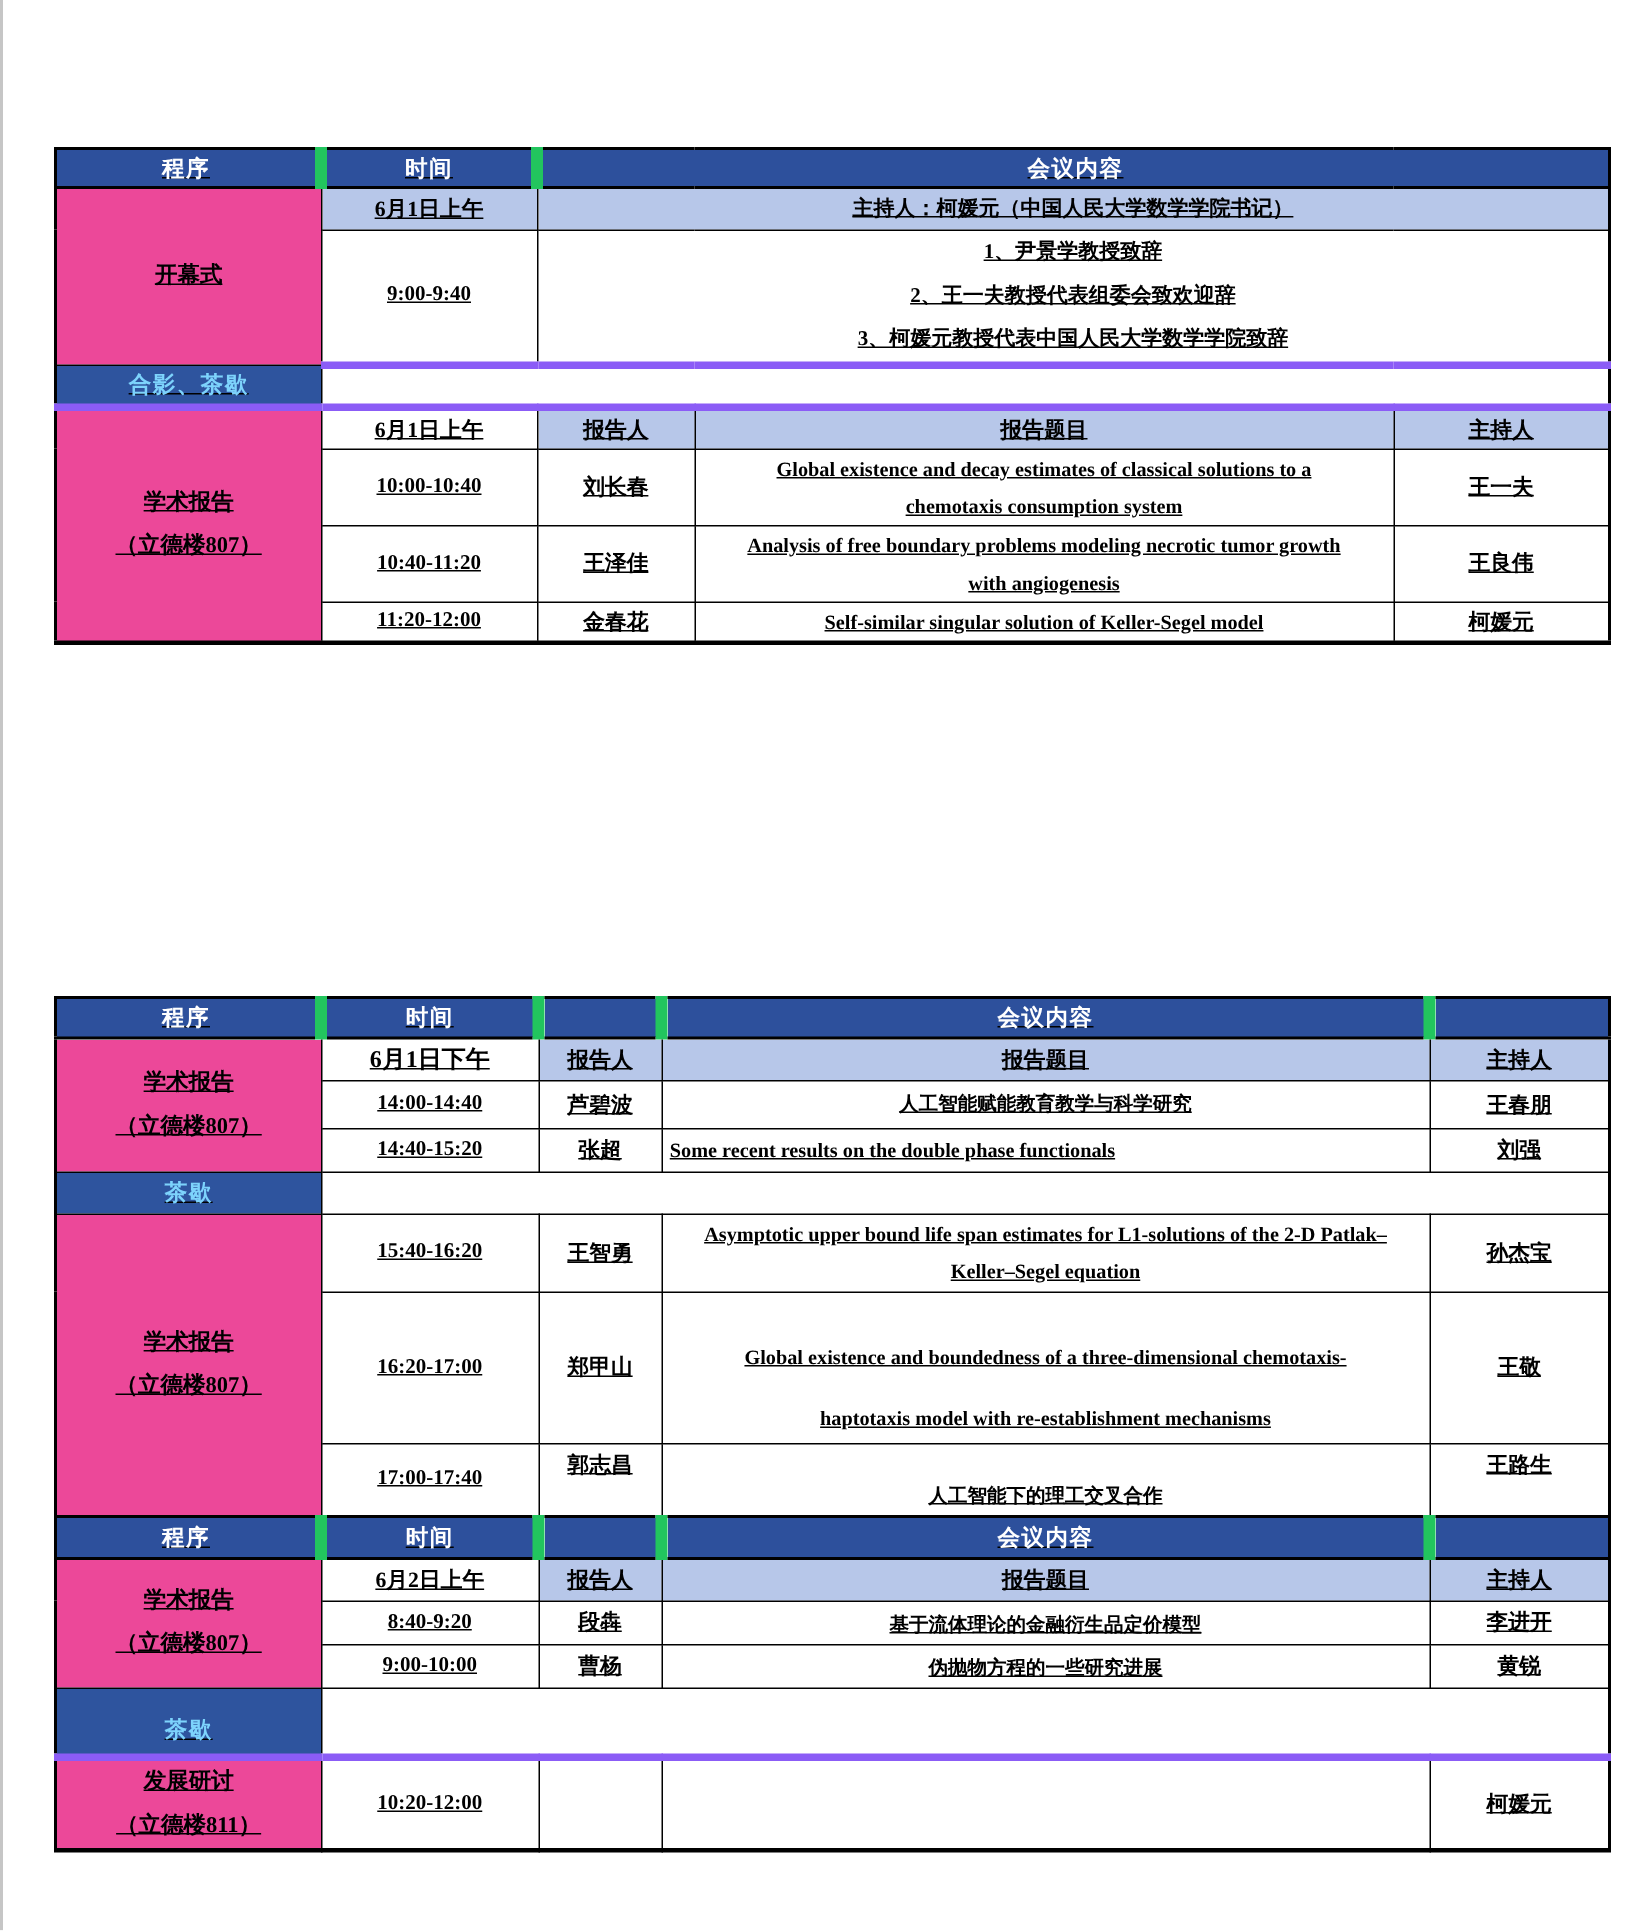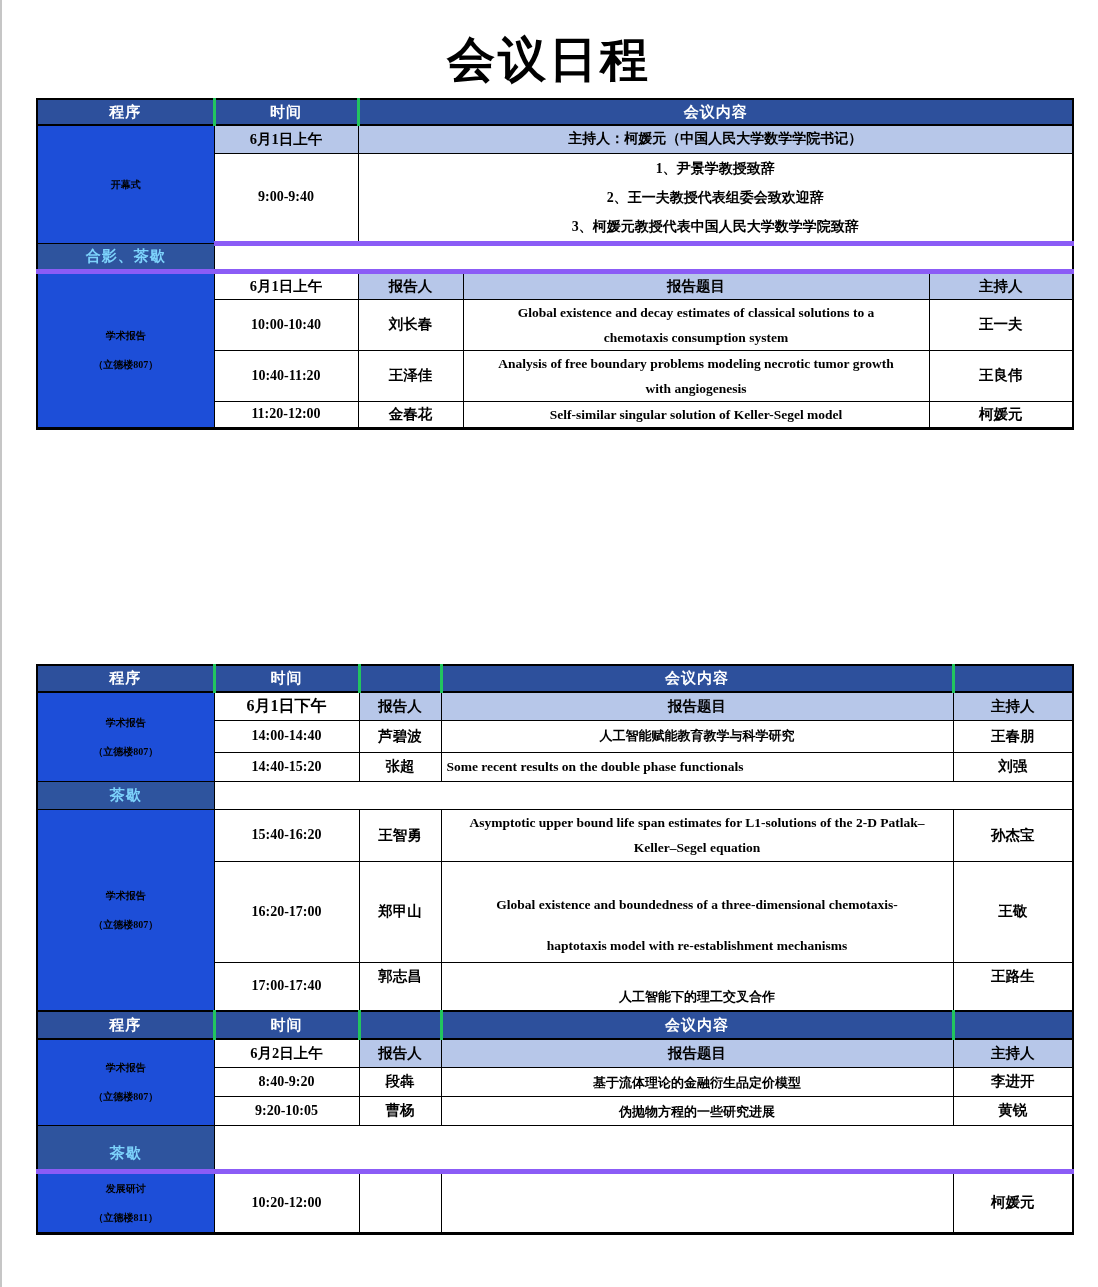--- a/index.html
+++ b/index.html
@@ -12,54 +12,53 @@
     position:relative;width:1098px;height:1287px;background:#ffffff;
     font-family:"Liberation Serif","DejaVu Serif",serif;overflow:hidden;
   }
   .page-edge{position:absolute;left:0;top:0;width:2px;height:100%;background:#c6c6c6;}
   .page-title{
     position:absolute;top:28px;left:0;width:100%;text-align:center;
     font-size:48px;font-weight:bold;letter-spacing:3px;color:#000;
   }
   table{
     position:absolute;border-collapse:collapse;table-layout:fixed;
-    background:#fff;border:2px solid #000;border-bottom:3px solid #000;
+    background:#fff;border:2px solid #000;border-bottom:3px solid #000;text-decoration:underline;
   }
   #t1{left:36px;top:98px;width:1036px;}
   #t2{left:36px;top:664px;width:1036px;}
   td,th{
     border:1.5px solid #000;font-weight:bold;text-align:center;
     vertical-align:middle;padding:0 2px;overflow:hidden;color:#000;
   }
   .hrow th{
     background:var(--header-bg);color:#fff;font-size:15px;
     border-top:2px solid #000;border-bottom:2px solid #000;letter-spacing:1px;
   }
-  .hrow th + th{border-left:3px solid #22c55e;}
+  .hrow th + th{border-left:8px solid #22c55e;}
   .lb{background:var(--subheader-bg);font-size:14.5px;}
   .band{background:var(--band-bg);color:#7dd3fc;font-size:15px;letter-spacing:1px;}
-  .prog{font-size:10px;line-height:29px;background:#1d4ed8;}
+  .prog{font-size:15px;line-height:29px;background:#ec4899;}
   .t{font-size:14px;}
   .sp,.ch{font-size:14.5px;margin-left:38px;}
   .ti{font-size:13px;}
   .en{font-size:13.5px;line-height:25px;}
   .agenda{font-size:14px;line-height:29px;}
   .host{font-size:14px;}
   .left{text-align:left;padding-left:5px;}
   .vtop{vertical-align:top;padding-top:4px;}
   .vbot{vertical-align:bottom;padding-bottom:4px;}
   .thick{border-bottom:5px solid #8b5cf6;}
   .biggap div:first-child{margin-bottom:16px;}
 </style>
 </head>
 <body>
 
 <div class="page">
   <div class="page-edge"></div>
-  <div class="page-title">会议日程</div>
 
   <table id="t1">
     <colgroup>
       <col style="width:177px">
         <col style="width:144px">
         <col style="width:105px">
       <col style="width:466px">
         <col style="width:144px">
     </colgroup>
     <tbody>
@@ -209,21 +208,21 @@
       <td class="lb">报告题目</td>
       <td class="lb">主持人</td>
     </tr>
     <tr style="height:29px">
       <td class="t">8:40-9:20</td>
       <td class="sp vtop">段犇</td>
       <td class="ti vbot">基于流体理论的金融衍生品定价模型</td>
       <td class="ch vtop">李进开</td>
     </tr>
     <tr style="height:29px">
-      <td class="t">9:20-10:05</td>
+      <td class="t">9:00-10:00</td>
       <td class="sp vtop">曹杨</td>
       <td class="ti vbot">伪抛物方程的一些研究进展</td>
       <td class="ch vtop">黄锐</td>
     </tr>
     <tr style="height:46px">
       <td class="band vbot thick" style="padding-bottom:6px">茶歇</td>
       <td class="thick" colspan="4"></td>
     </tr>
     <tr style="height:54px">
       <td class="prog">

